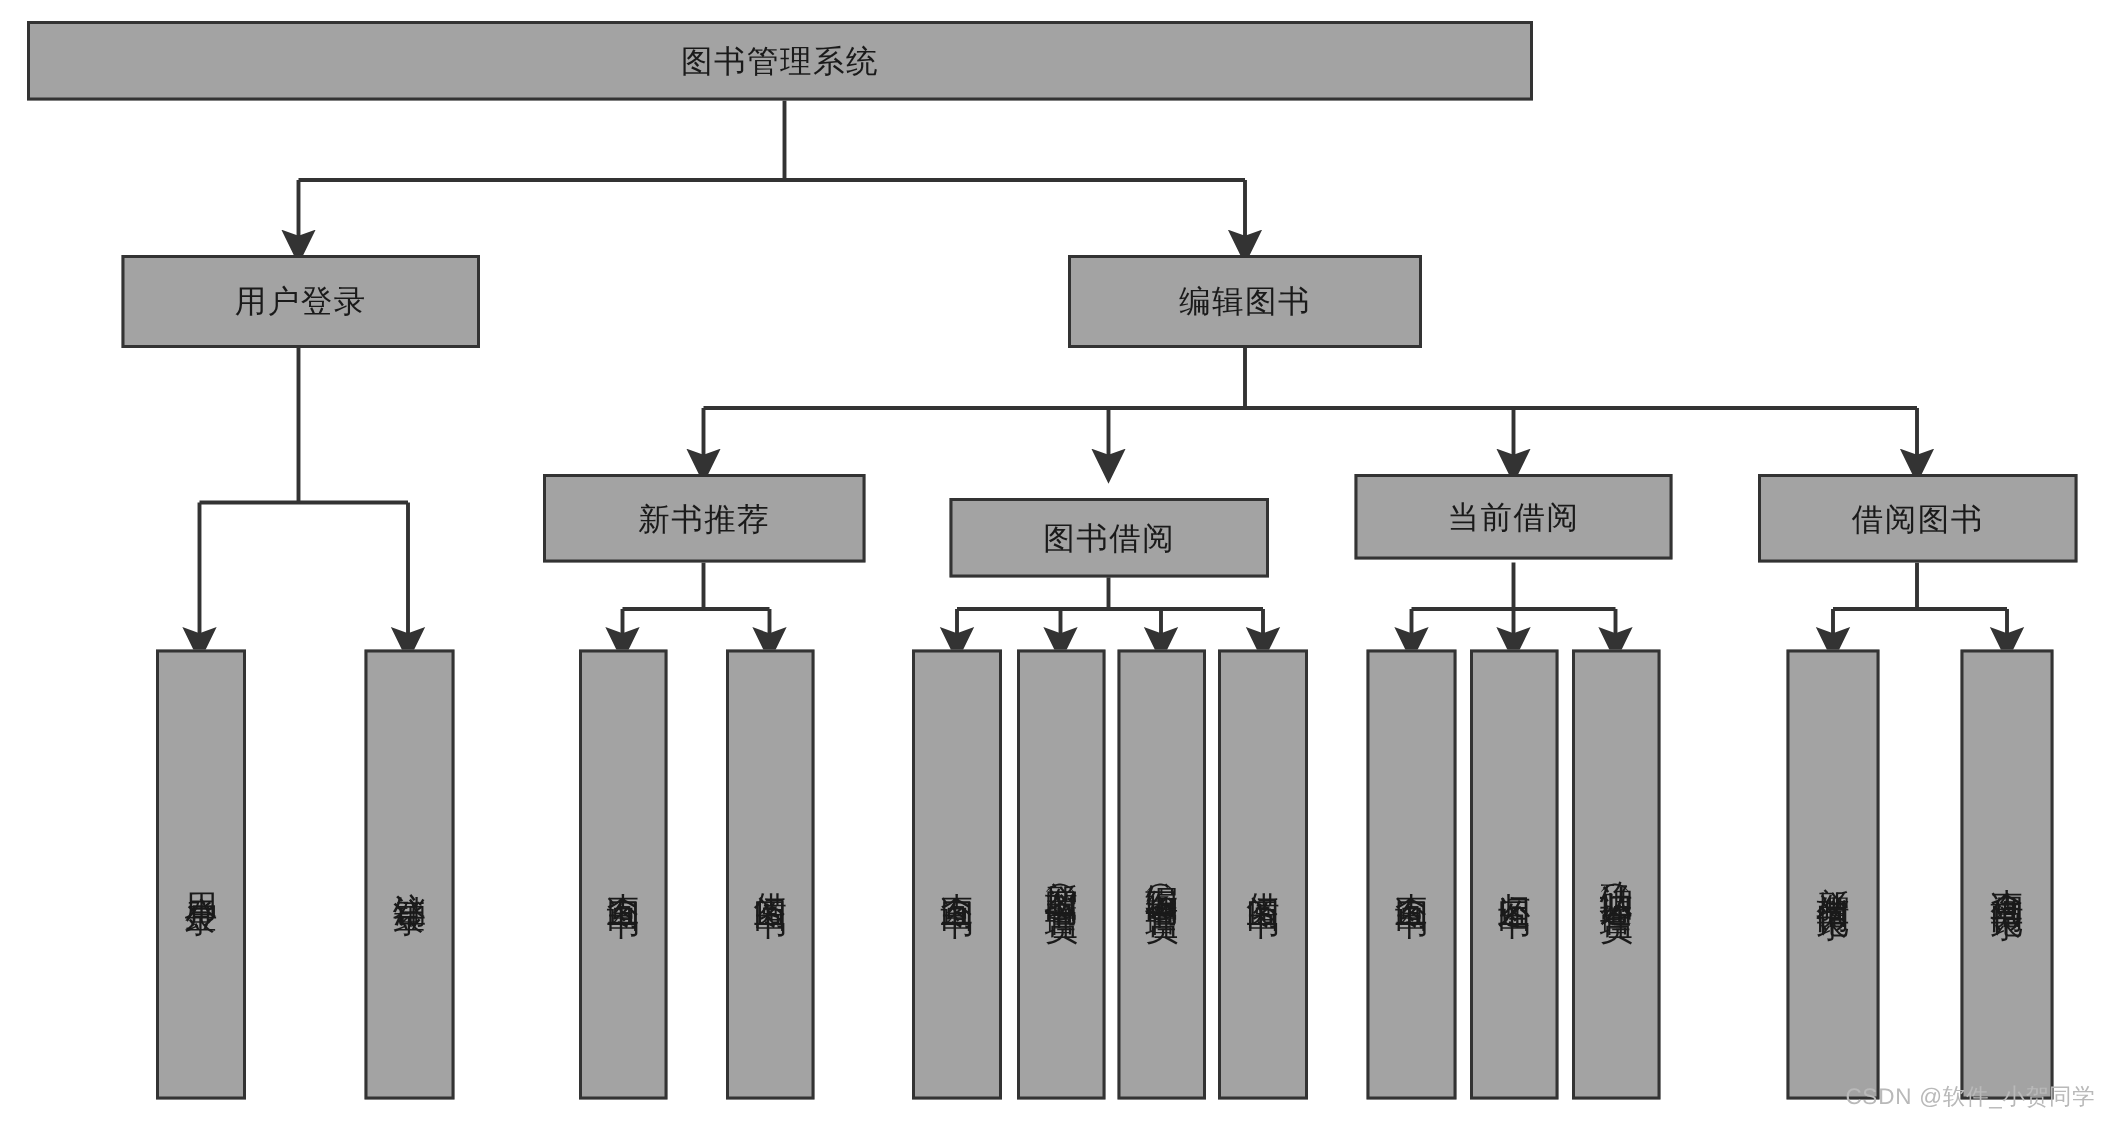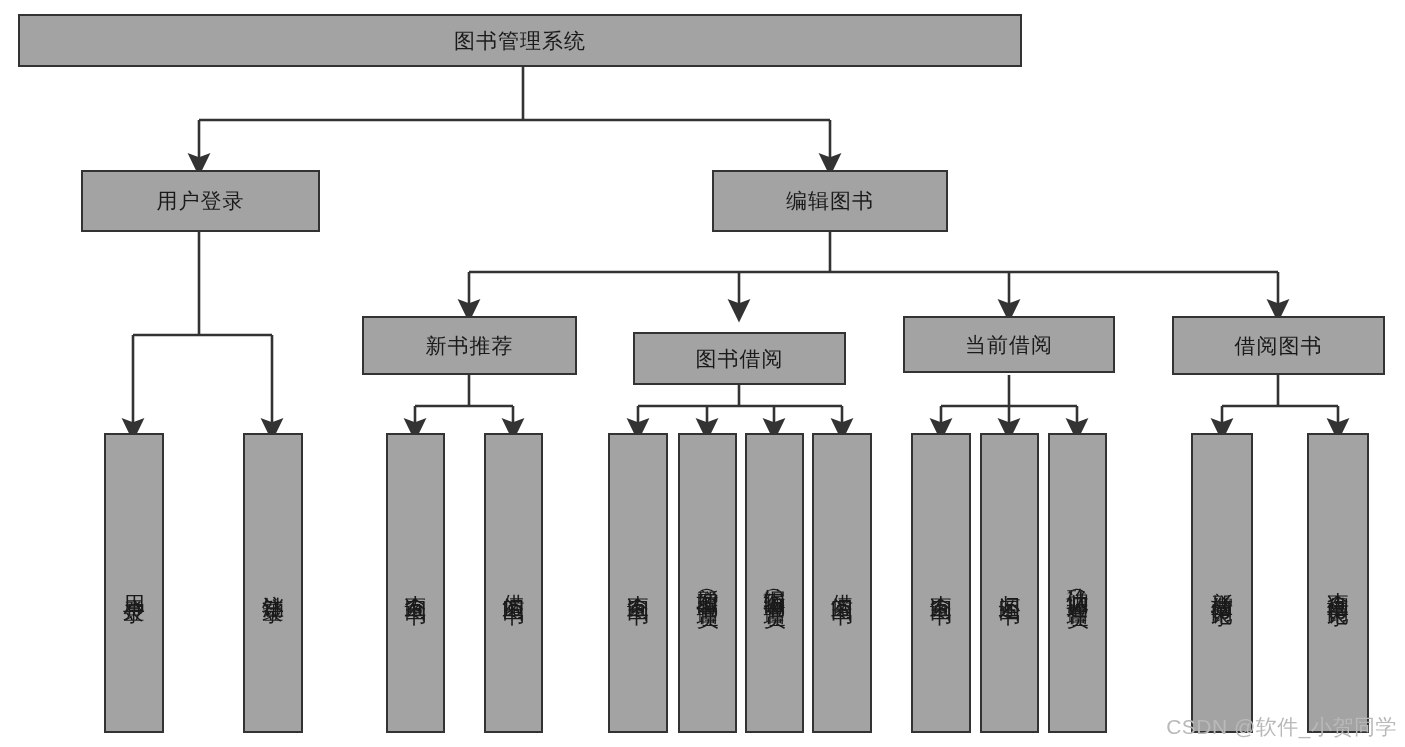--- a/index.html
+++ b/index.html
@@ -55,21 +55,21 @@
   .node.vert .vtext {
     writing-mode: vertical-rl;
     text-orientation: upright;
     display: block;
     white-space: nowrap;
   }
   #watermark {
     position: absolute;
     right: 8px;
     bottom: 6px;
-    font-size: 21px;
+    font-size: 15px;
     color: #b9b9b9;
     letter-spacing: 0.5px;
     white-space: nowrap;
   }
 </style>
 </head>
 <body>
 
 <div id="diagram-root">
 

